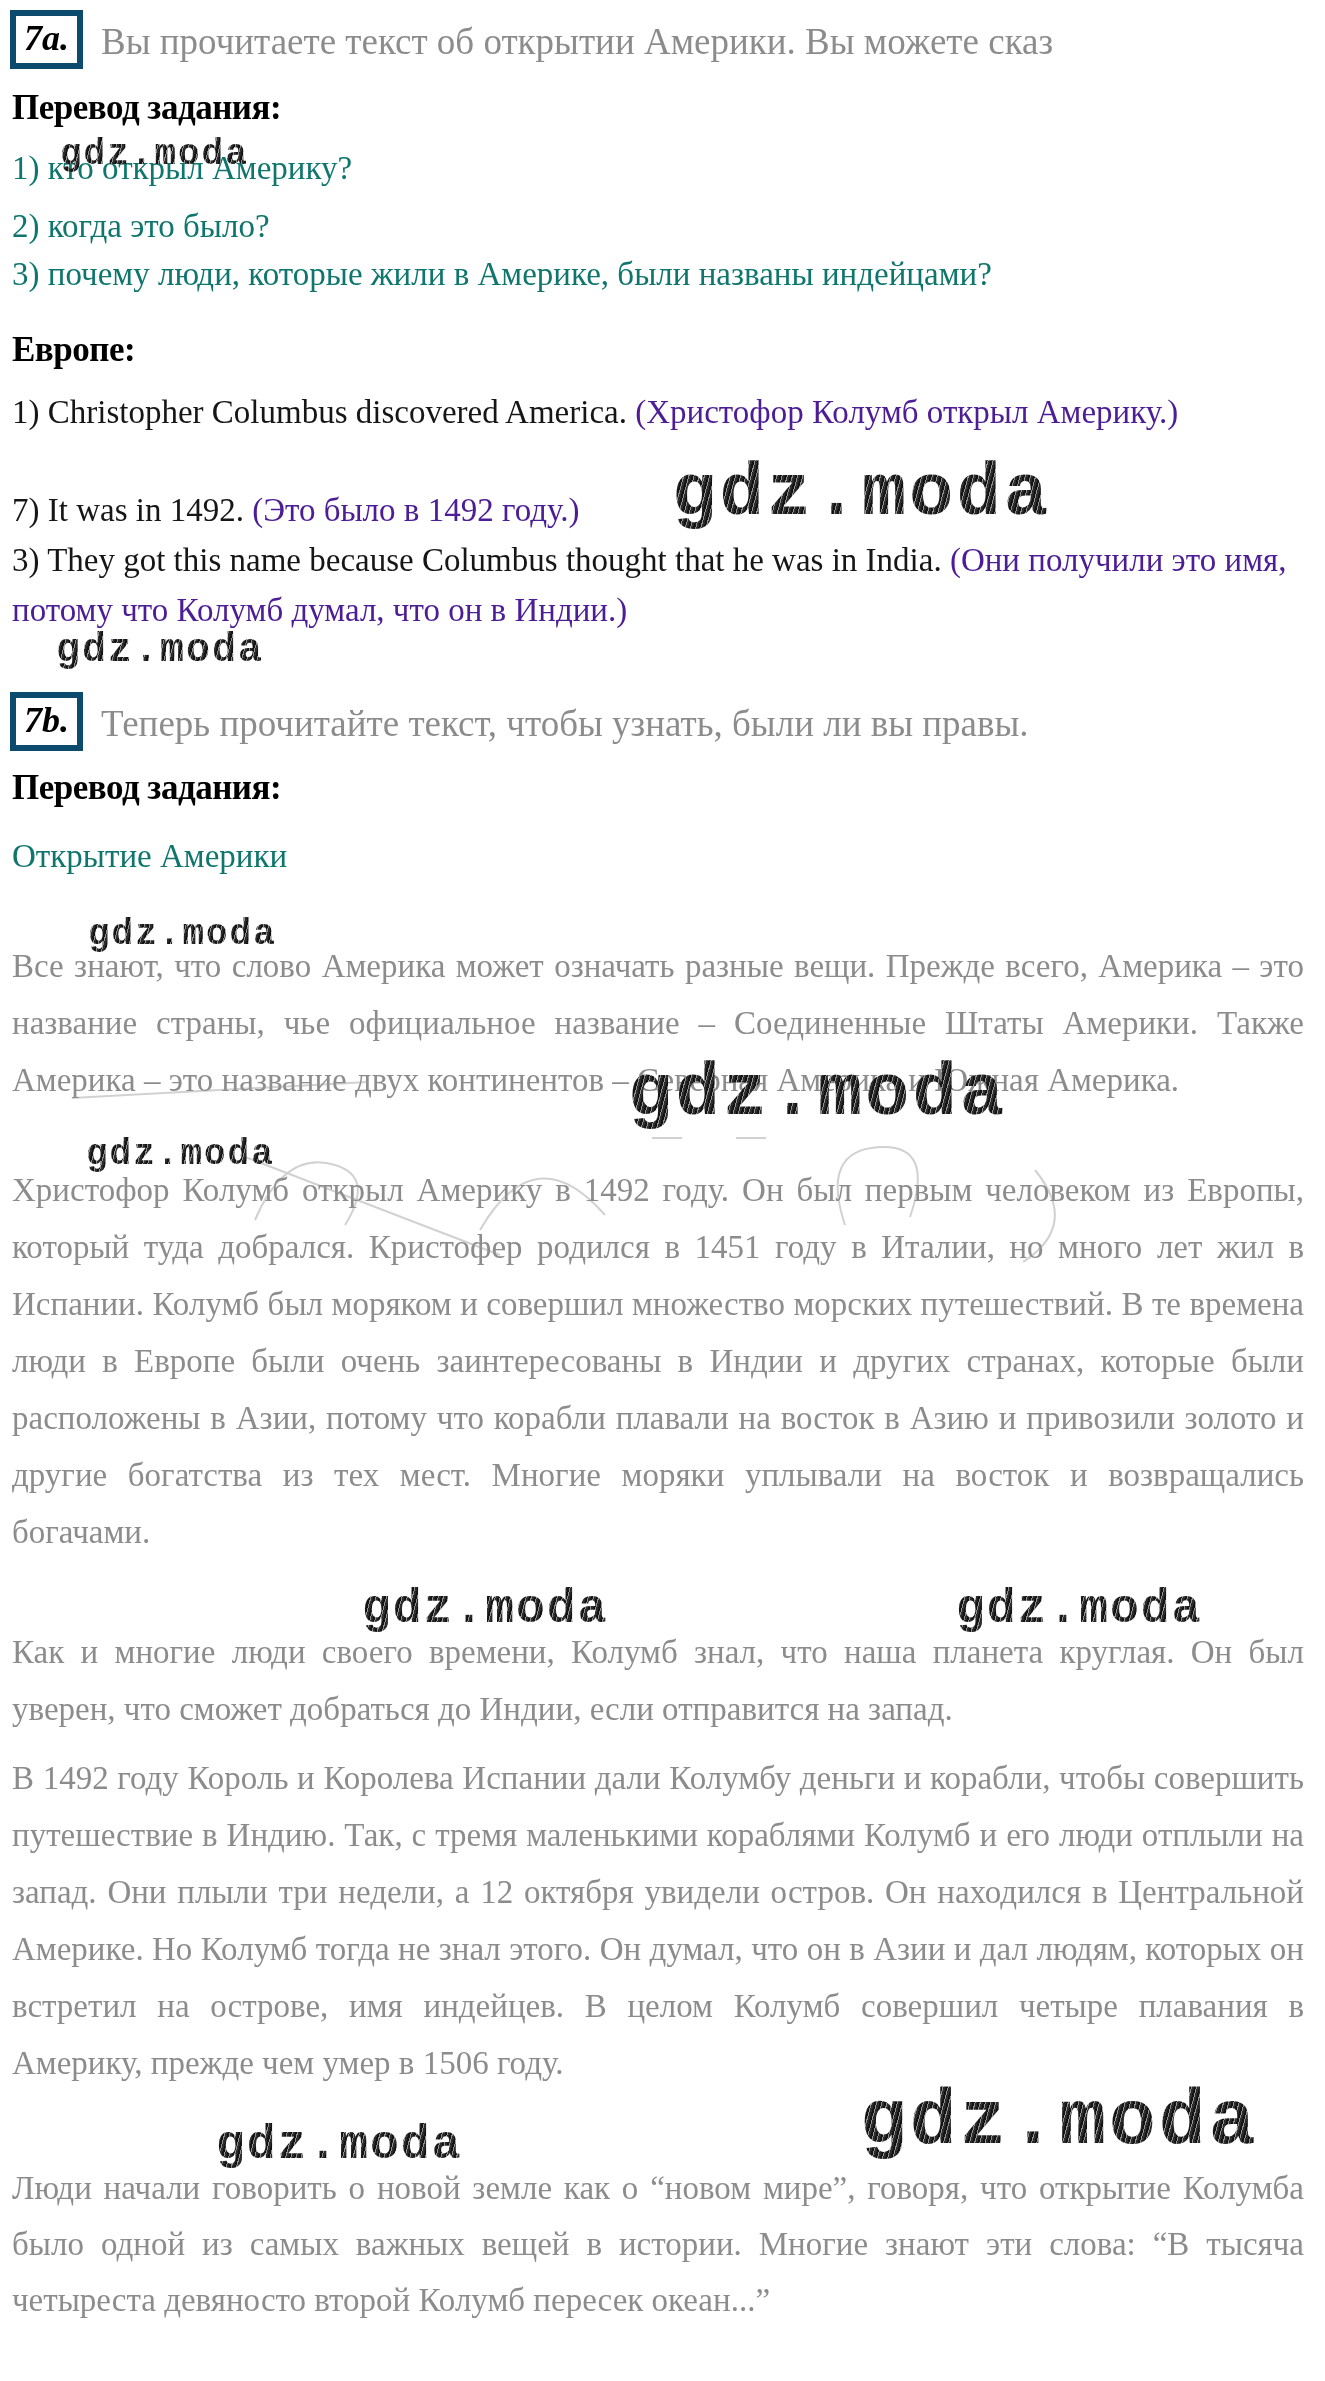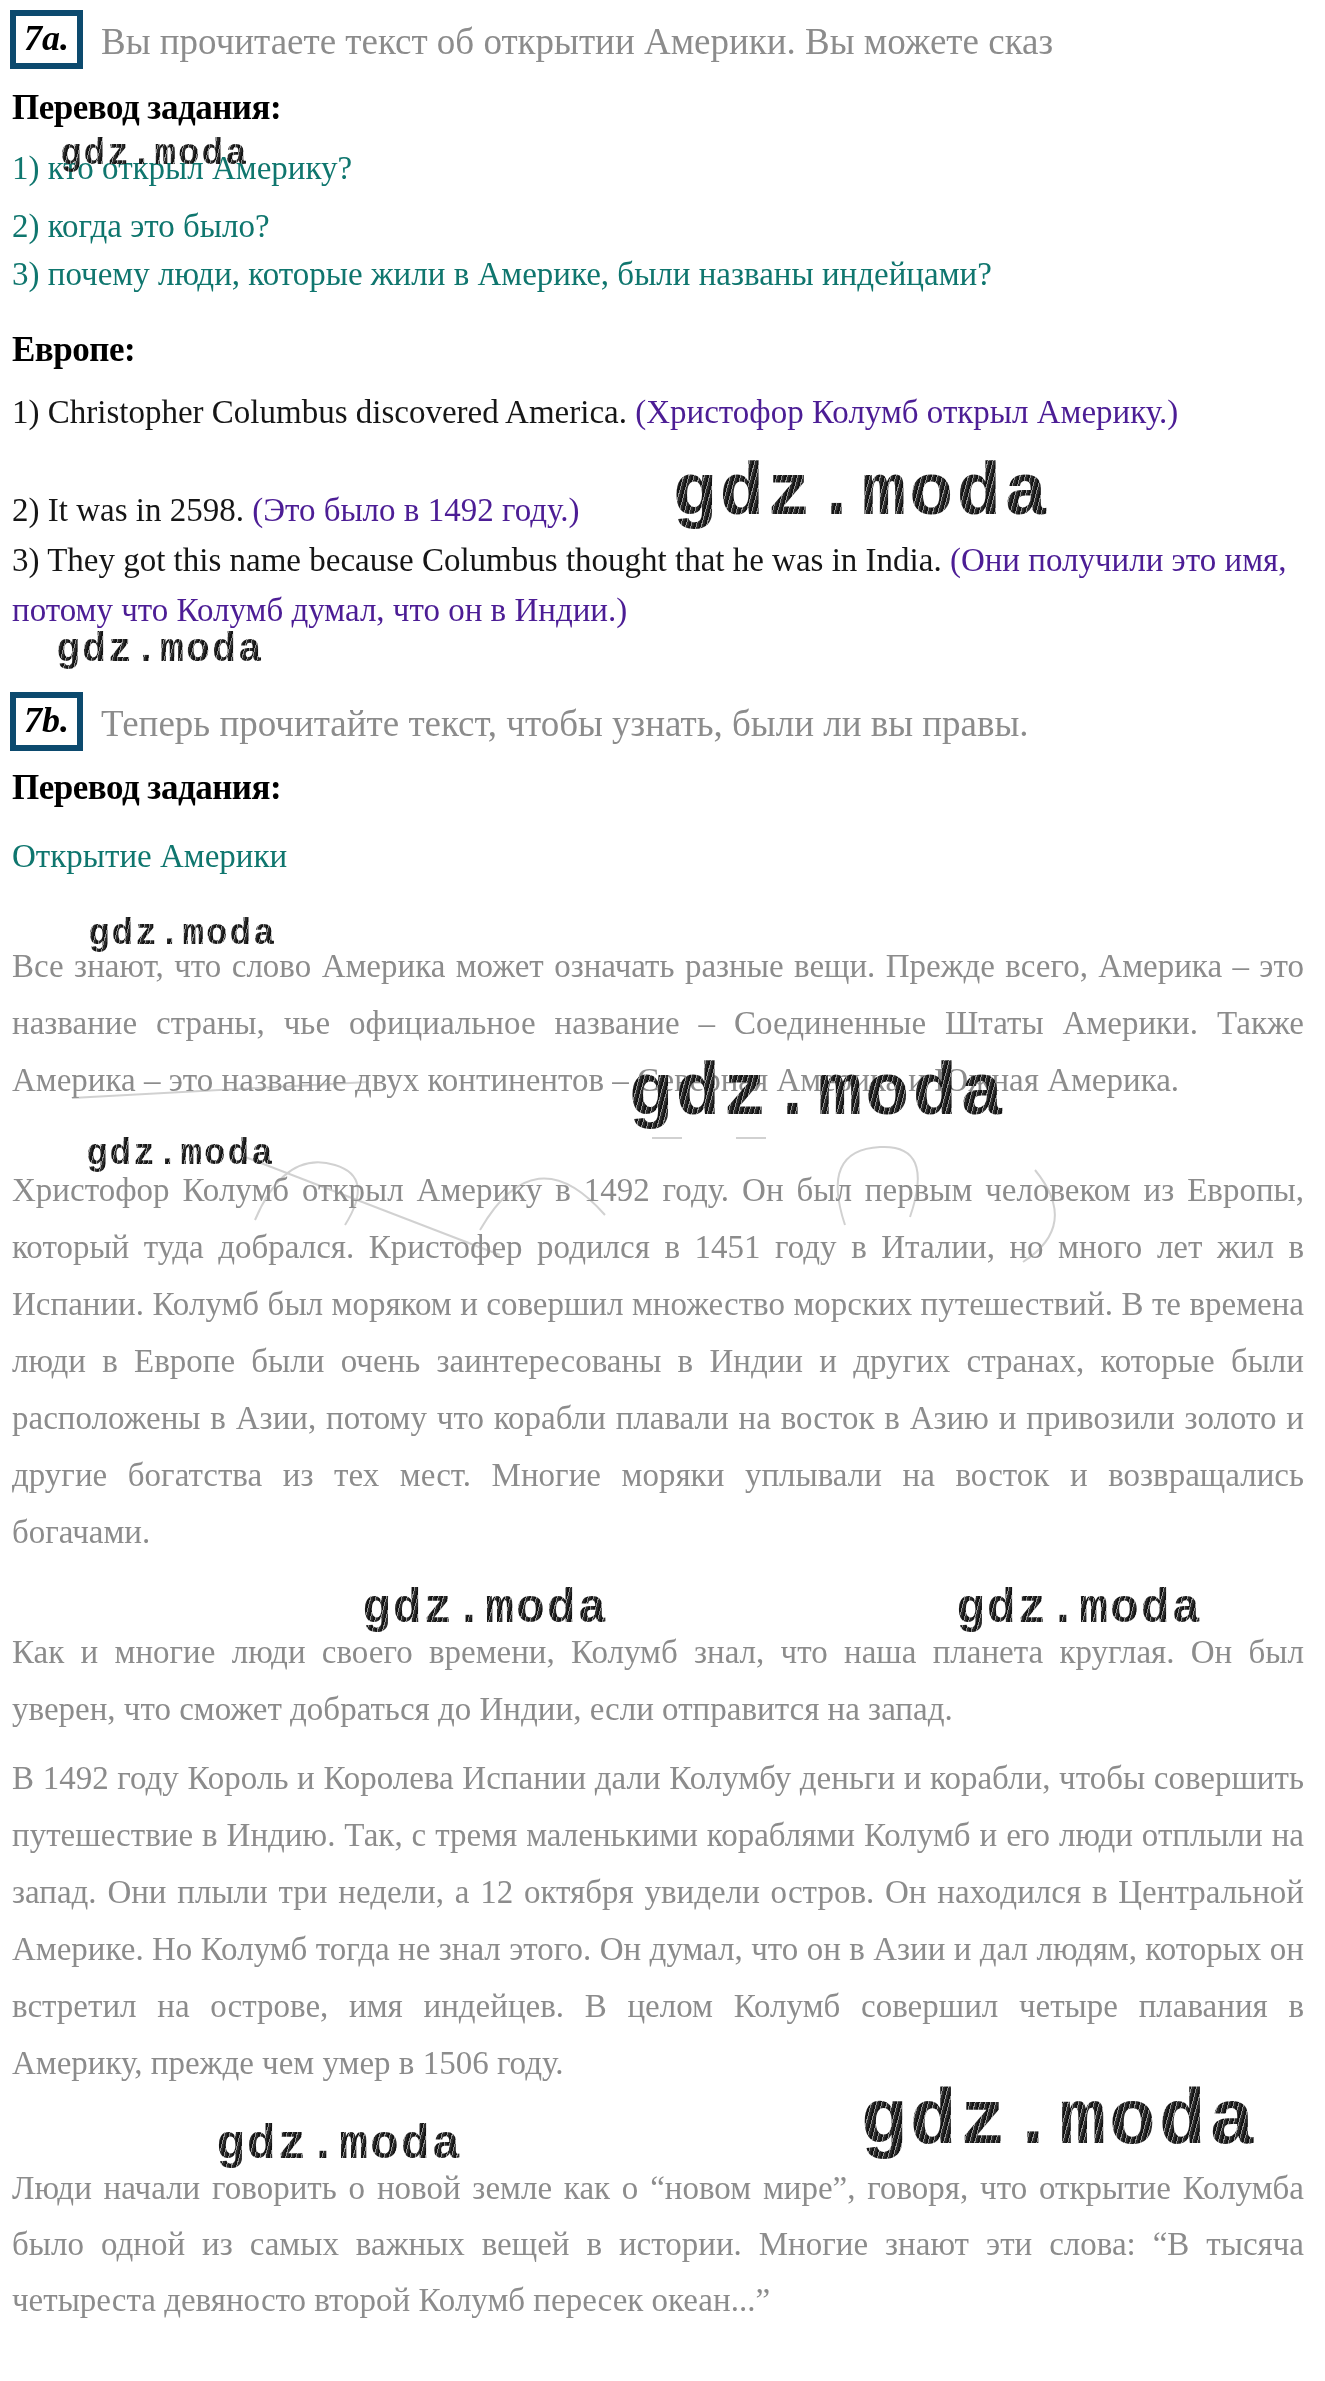--- a/index.html
+++ b/index.html
@@ -74,21 +74,21 @@
   <div class="abs q-line" style="top:208px;">2) когда это было?</div>
   <div class="abs q-line" style="top:256px;">3) почему люди, которые жили в Америке, были названы индейцами?</div>
 
   <div class="abs h-bold" style="top:330px;left:12px;">Европе:</div>
 
   <div class="abs answer" style="top:388px;">
     <span class="en">1) Christopher Columbus discovered America.</span><span class="ru"> (Христофор Колумб открыл Америку.)</span>
   </div>
 
   <div class="abs answer" style="top:486px;">
-    <span class="en">2) It was in 2598.</span><span class="ru"> (Это было в 1492 году.)</span>
+    <span class="en">7) It was in 1492.</span><span class="ru"> (Это было в 1492 году.)</span>
   </div>
 
   <div class="wm wm-lg" style="left:672px;top:424px;">gdz.moda</div>
 
   <div class="abs answer" style="top:536px;">
     <span class="en">3) They got this name because Columbus thought that he was in India.</span><span class="ru"> (Они получили это имя, потому что Колумб думал, что он в Индии.)</span>
   </div>
 
   <div class="wm wm-sm" style="left:56px;top:600px;font-size:40px;">gdz.moda</div>
 

